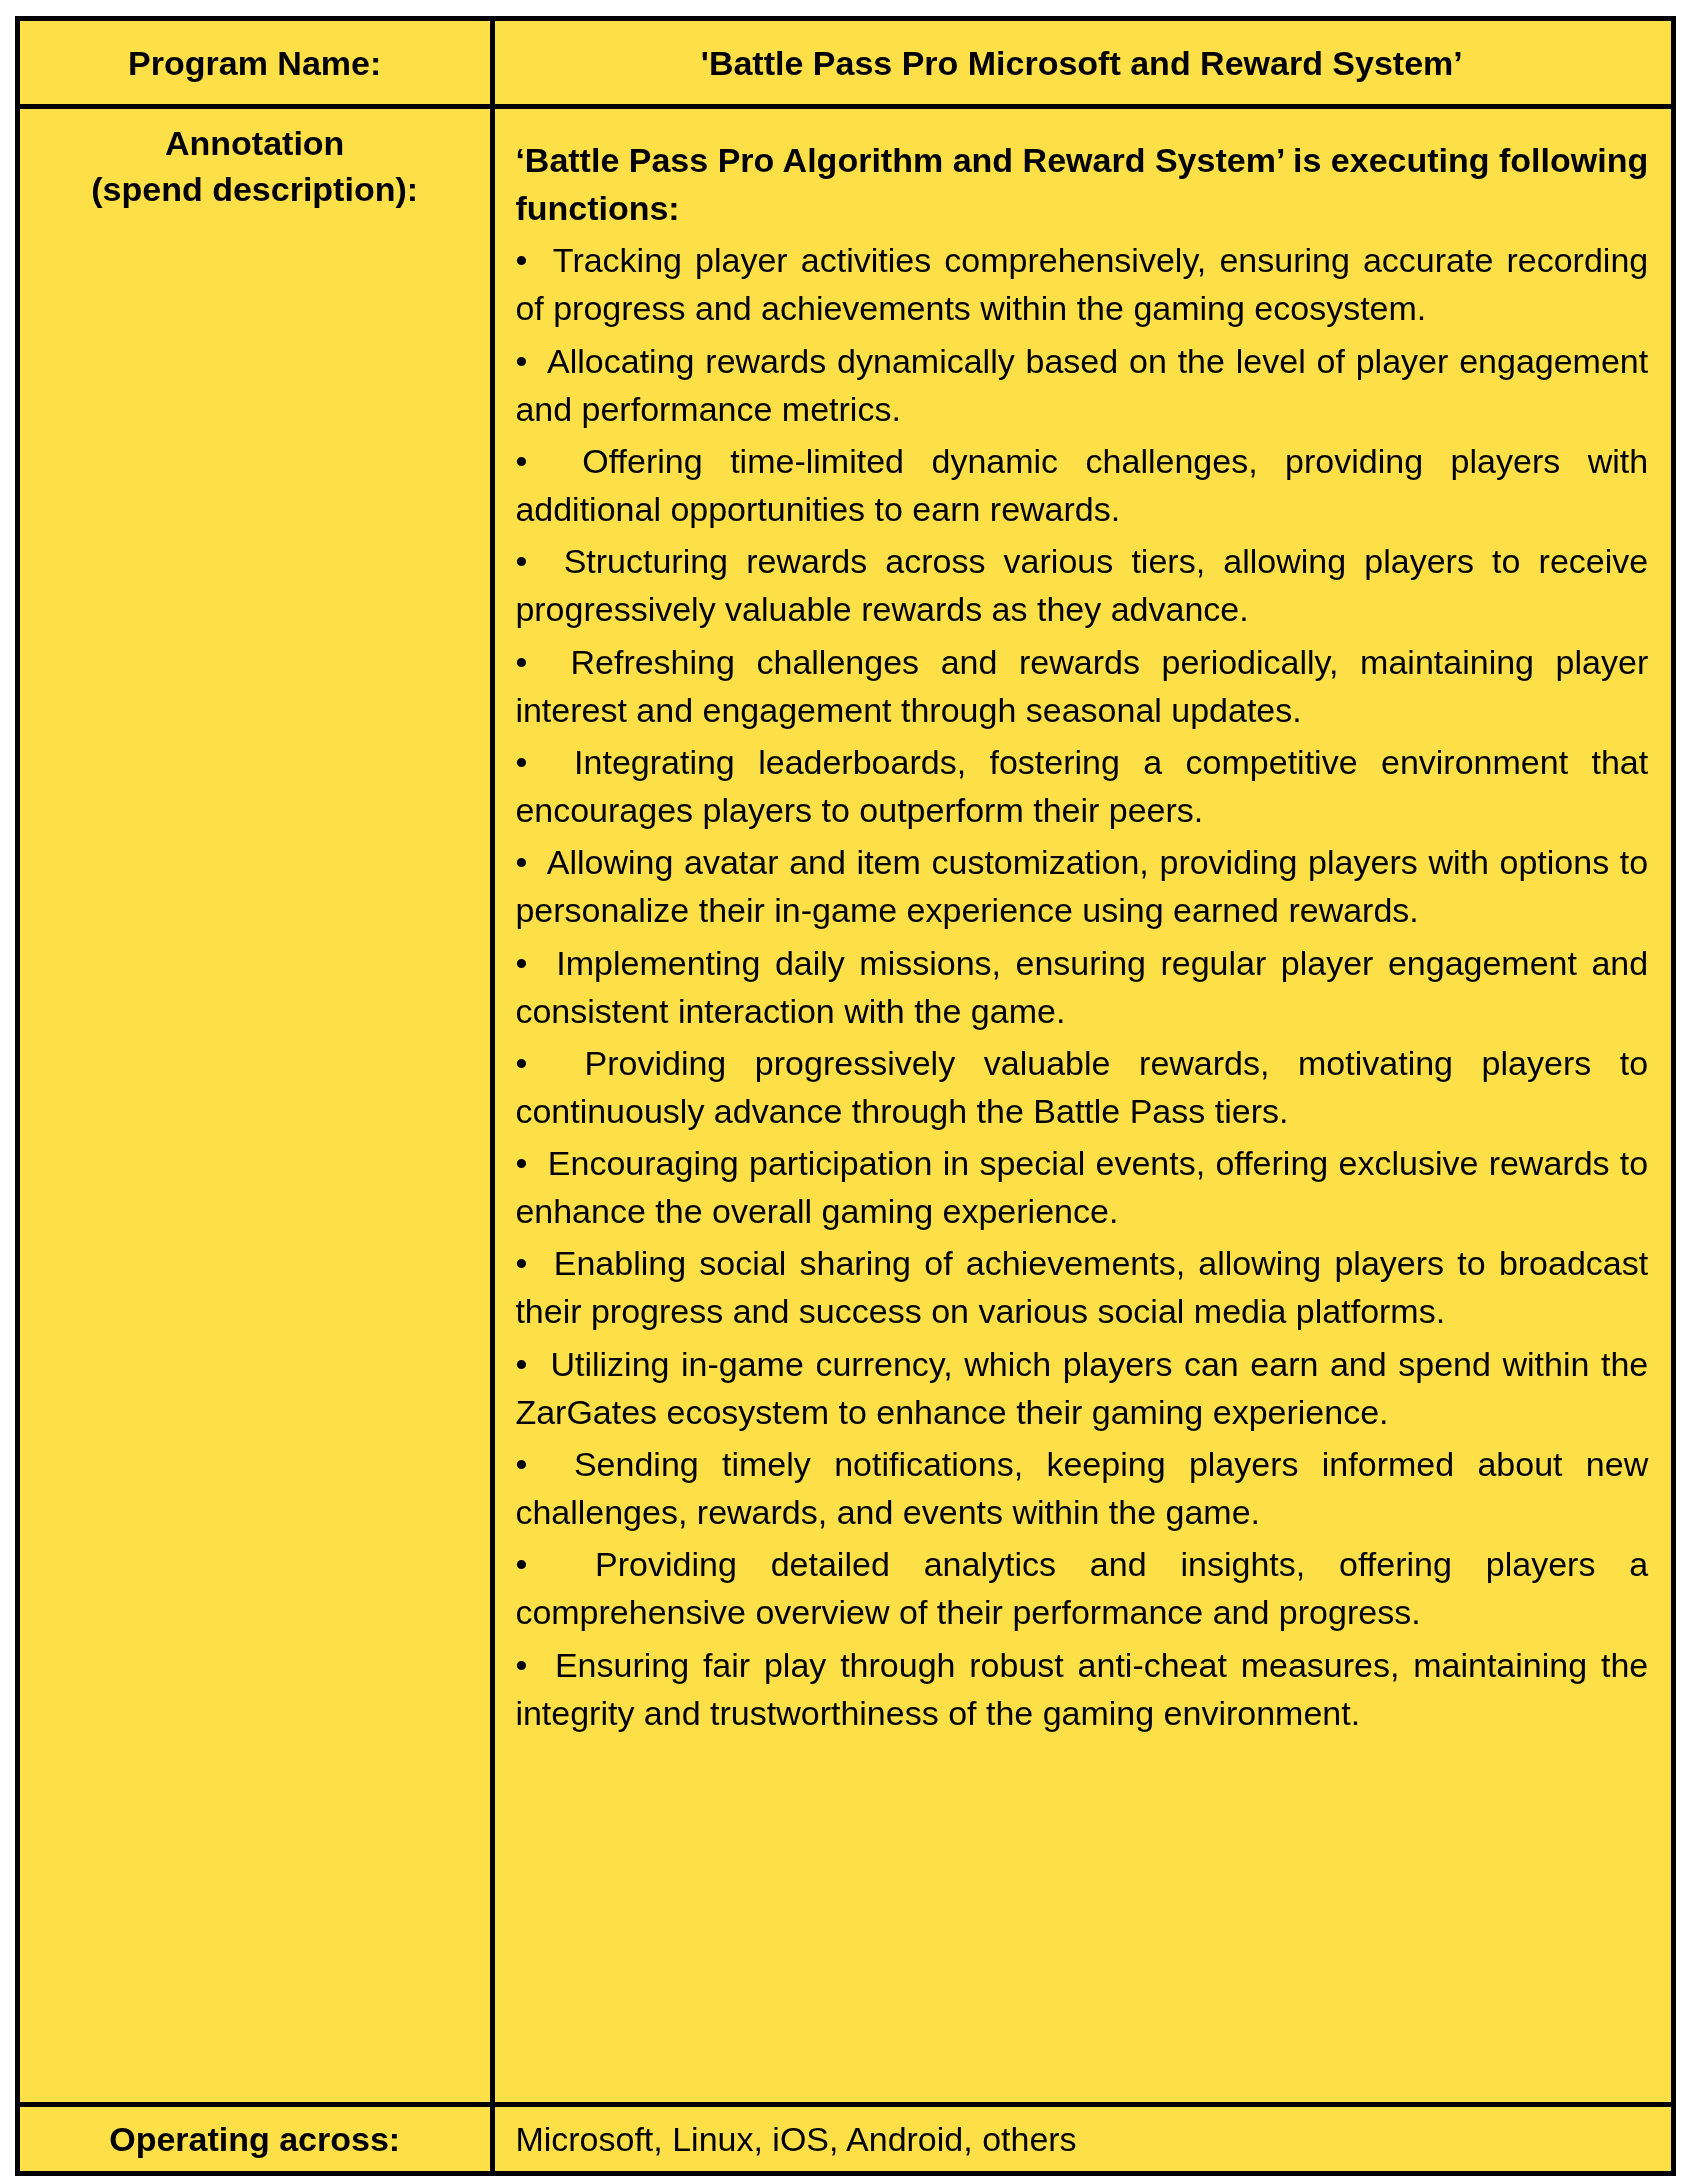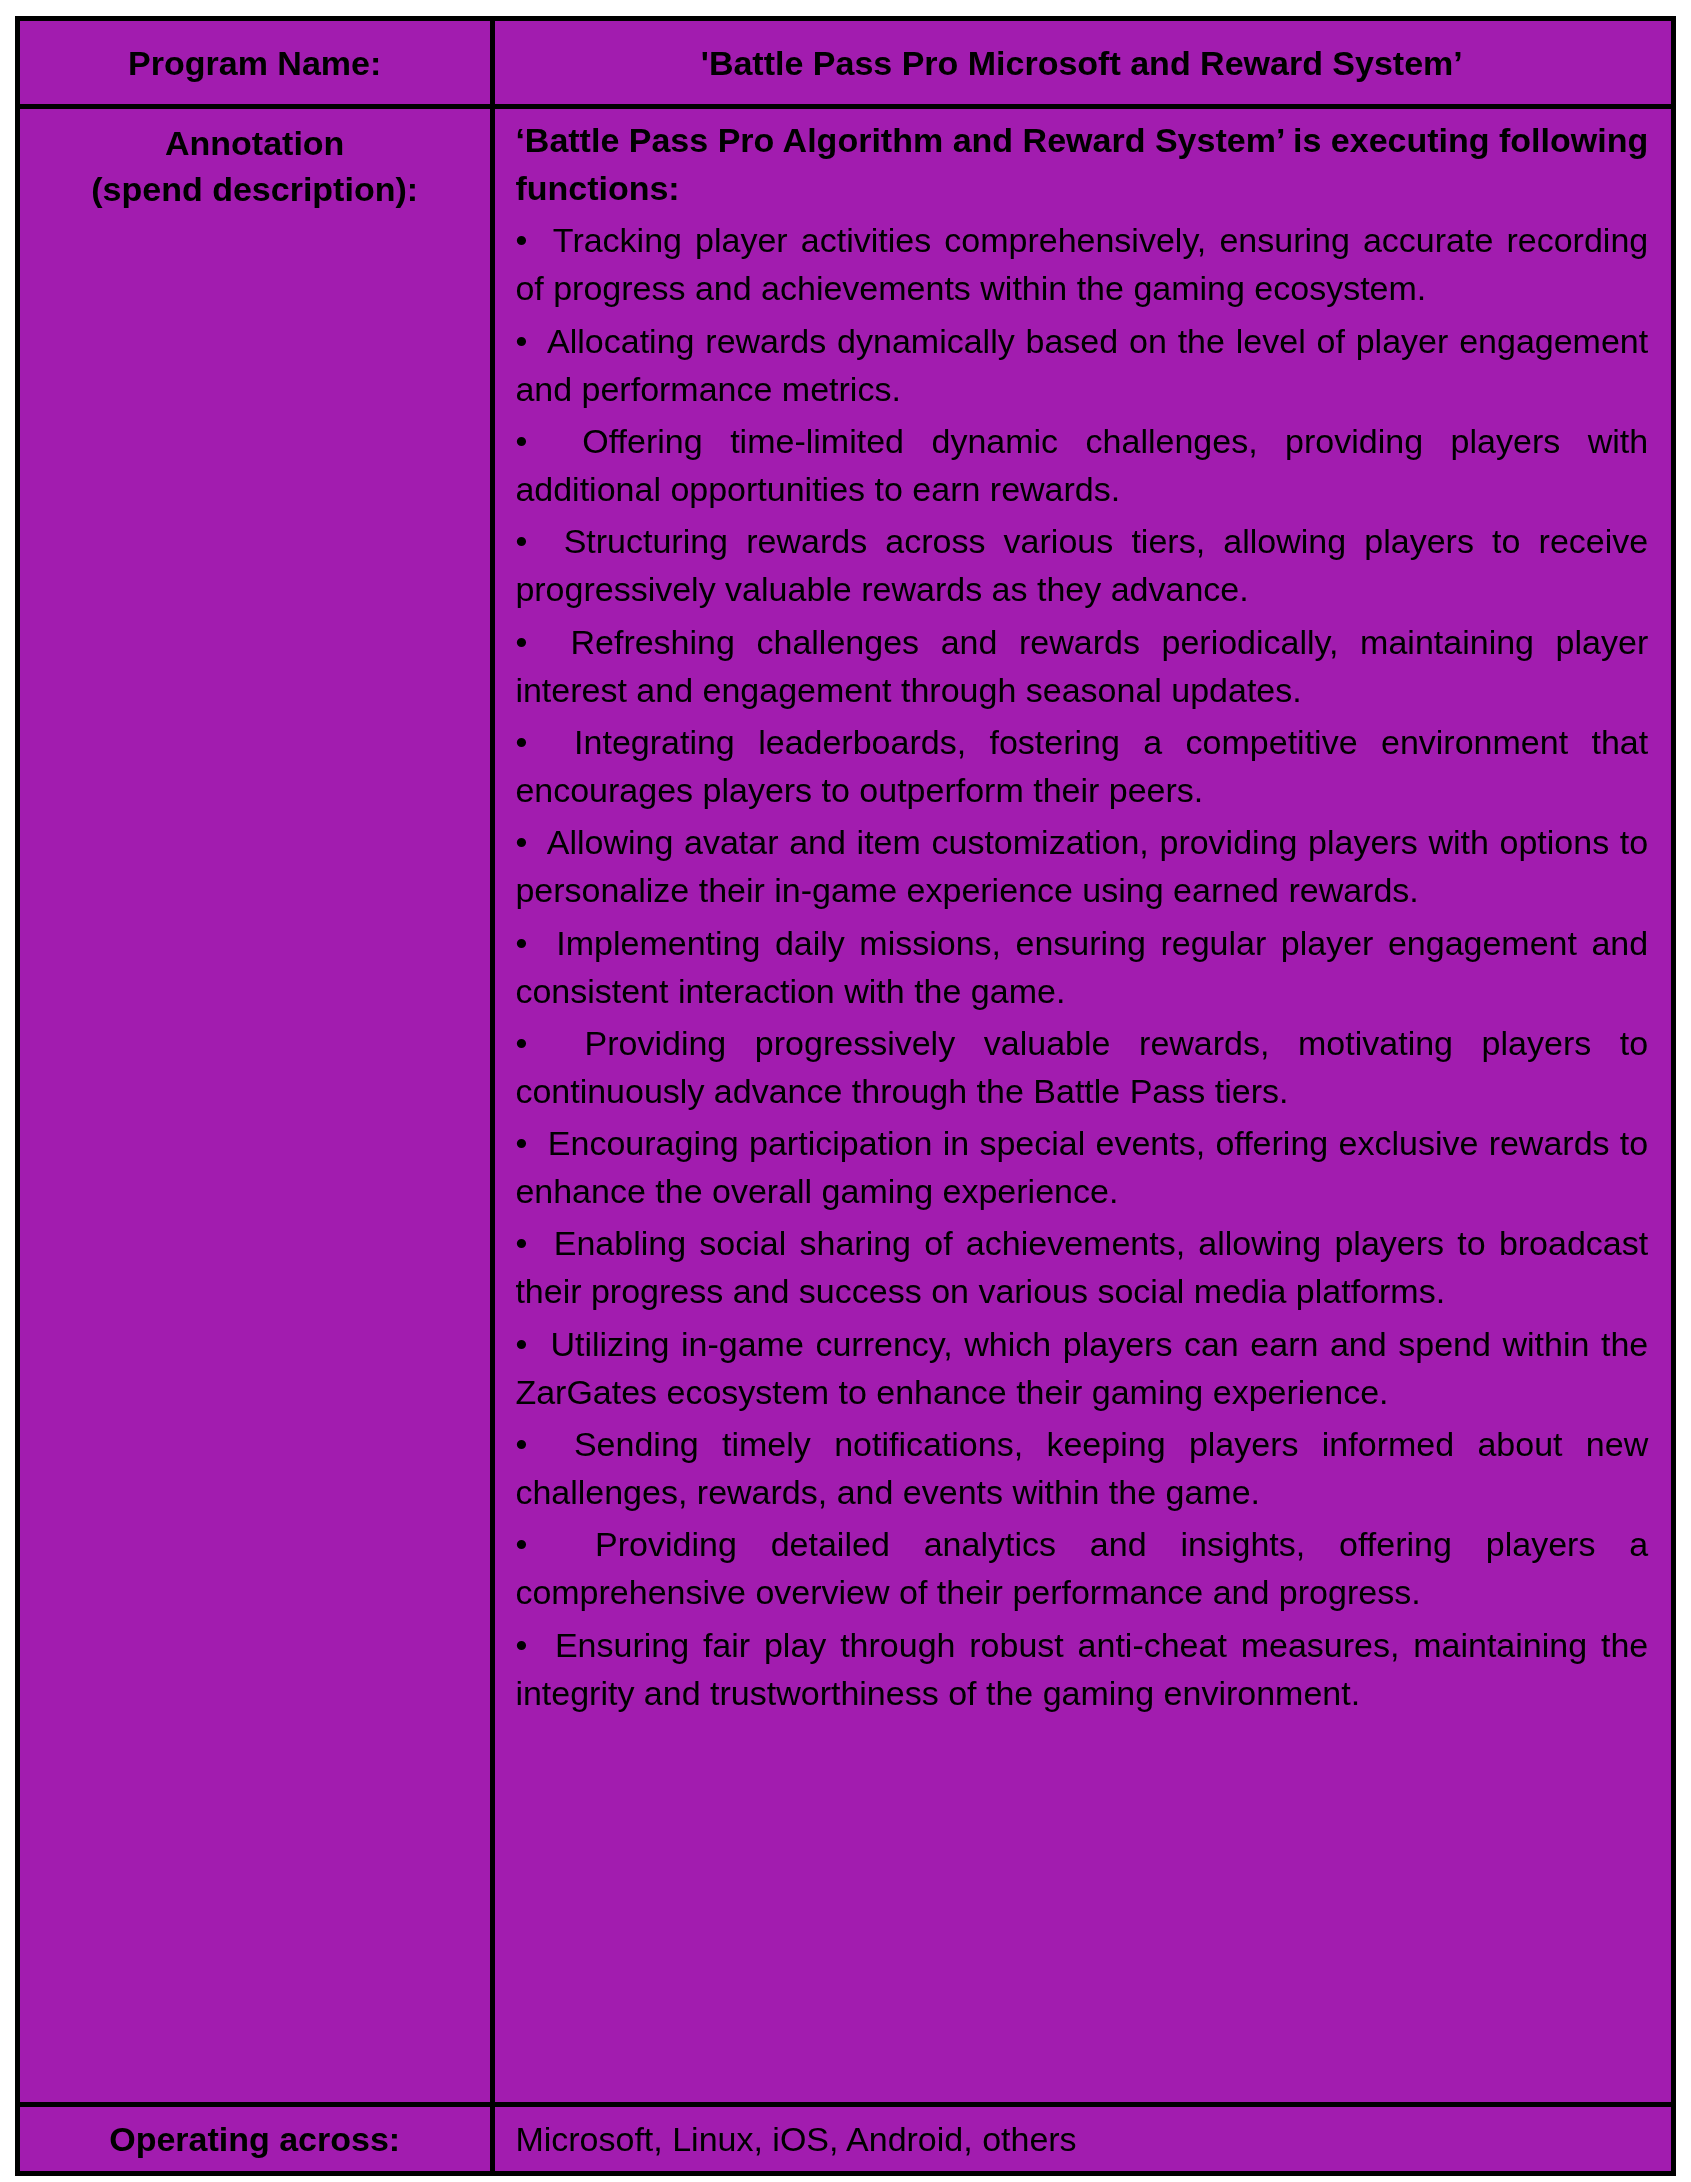--- a/index.html
+++ b/index.html
@@ -24,21 +24,21 @@
     top: 16.3px;
     width: 1661px;
     height: 2160px;
     border-collapse: collapse;
     table-layout: fixed;
   }
   table.doc td {
     border: 5.2px solid #000000;
     font-size: 34px;
     vertical-align: middle;
-    background: #a21caf;
+    background: #fde047;
   }
   td.lbl {
     width: 453px;
     text-align: center;
     font-weight: bold;
     line-height: 46px;
     white-space: pre-line;
     padding: 0 8.6px;
   }
   td.val {
@@ -56,20 +56,21 @@
   tr.r3 td { height: 76px; }
   tr.r4 td { height: 127px; }
   tr.r5 td { height: 64px; }
   .val p {
     margin: 0 0 4.3px 0;
     text-align: justify;
     line-height: 48px;
   }
   .val p.intro {
     font-weight: bold;
+    margin-top: 20px;
   }
   .val p:last-child { margin-bottom: 0; }
 </style>
 </head>
 <body>
 
 <div class="page">
   <table class="doc">
     <tbody>
         <tr class="r1">

